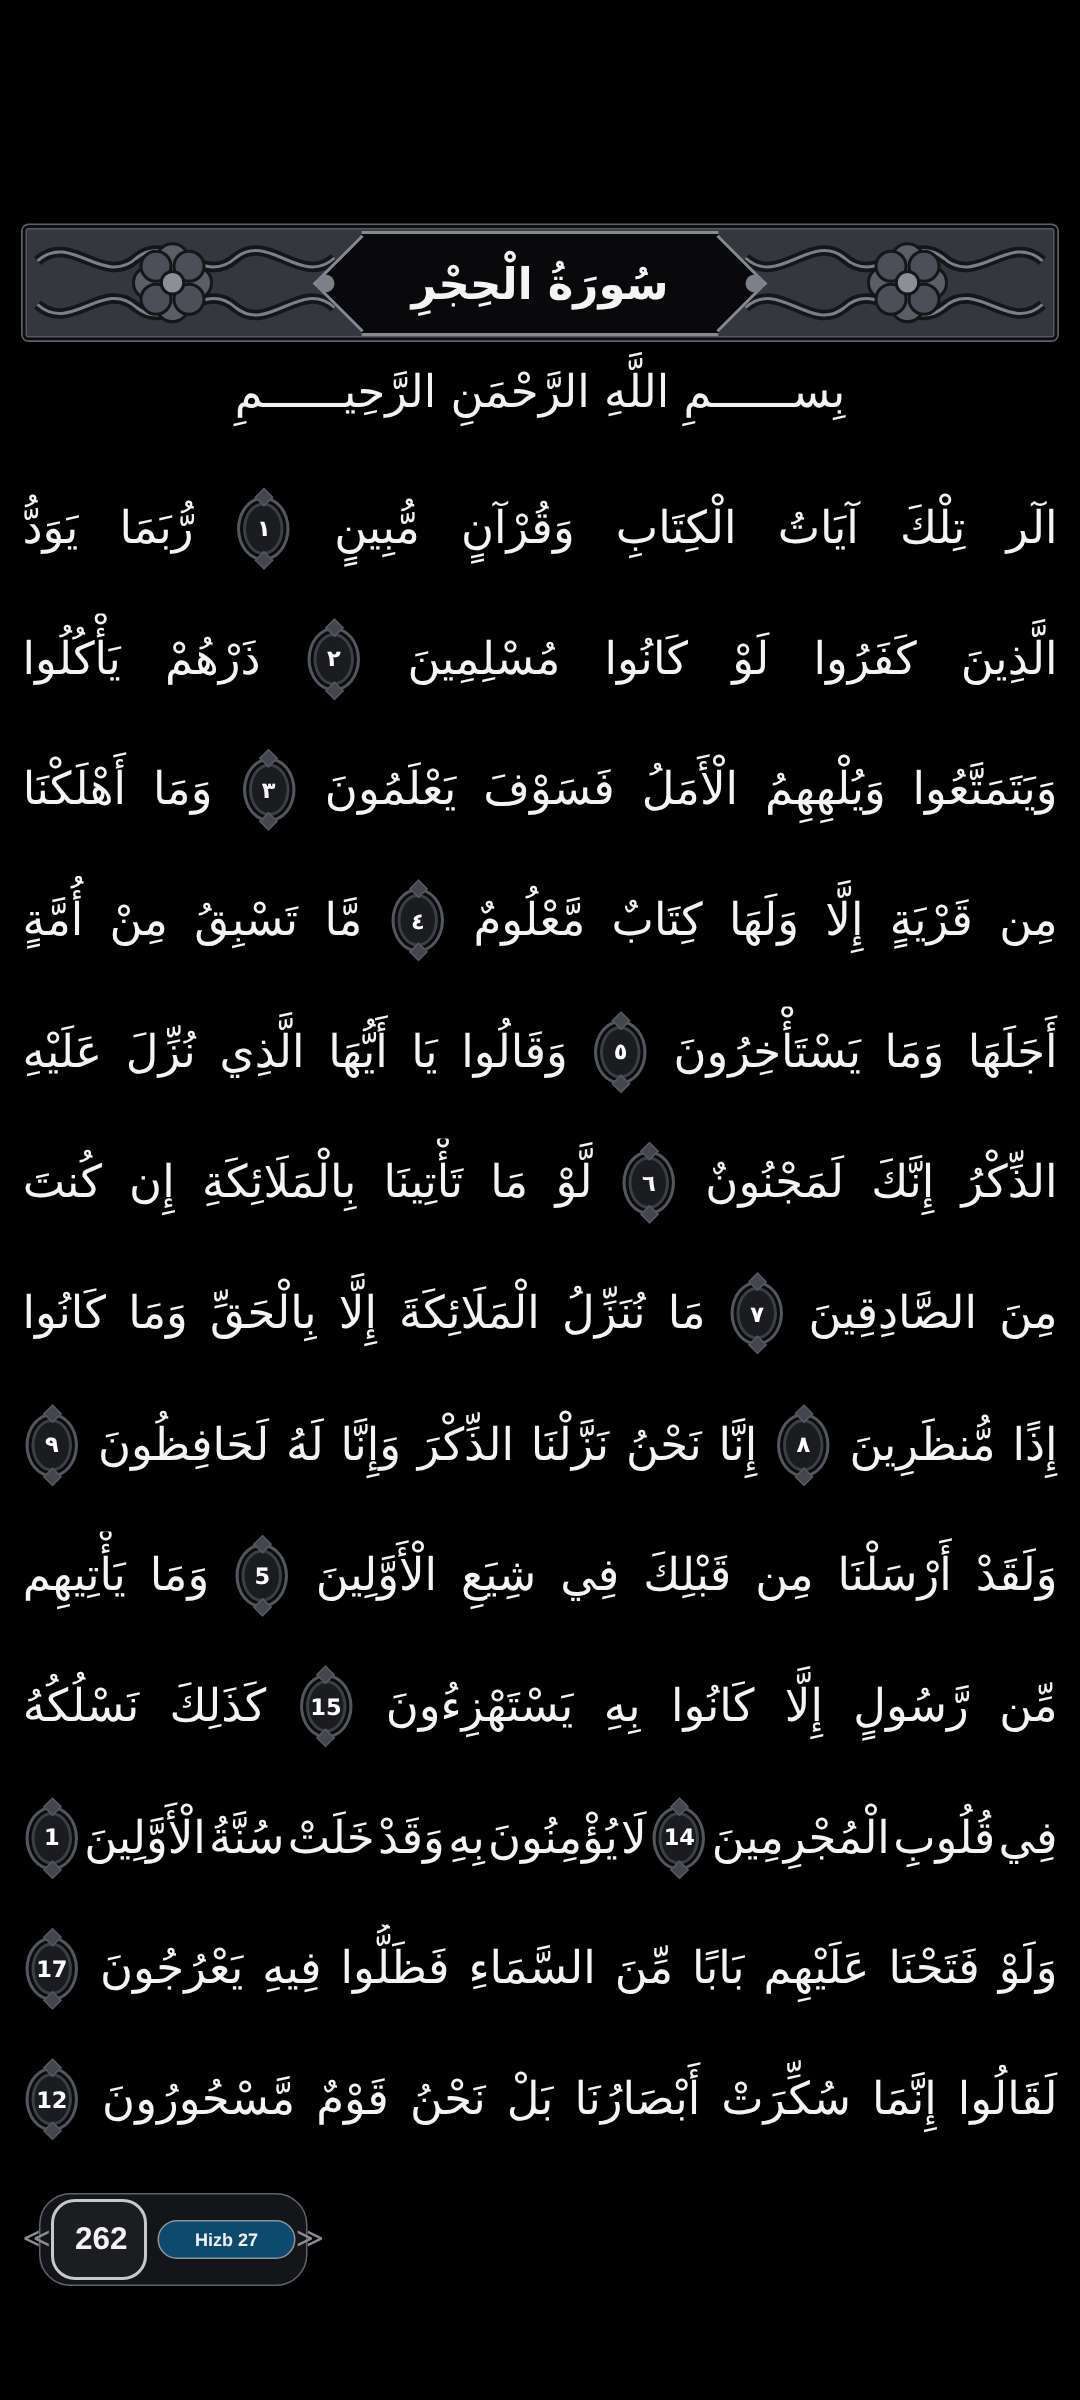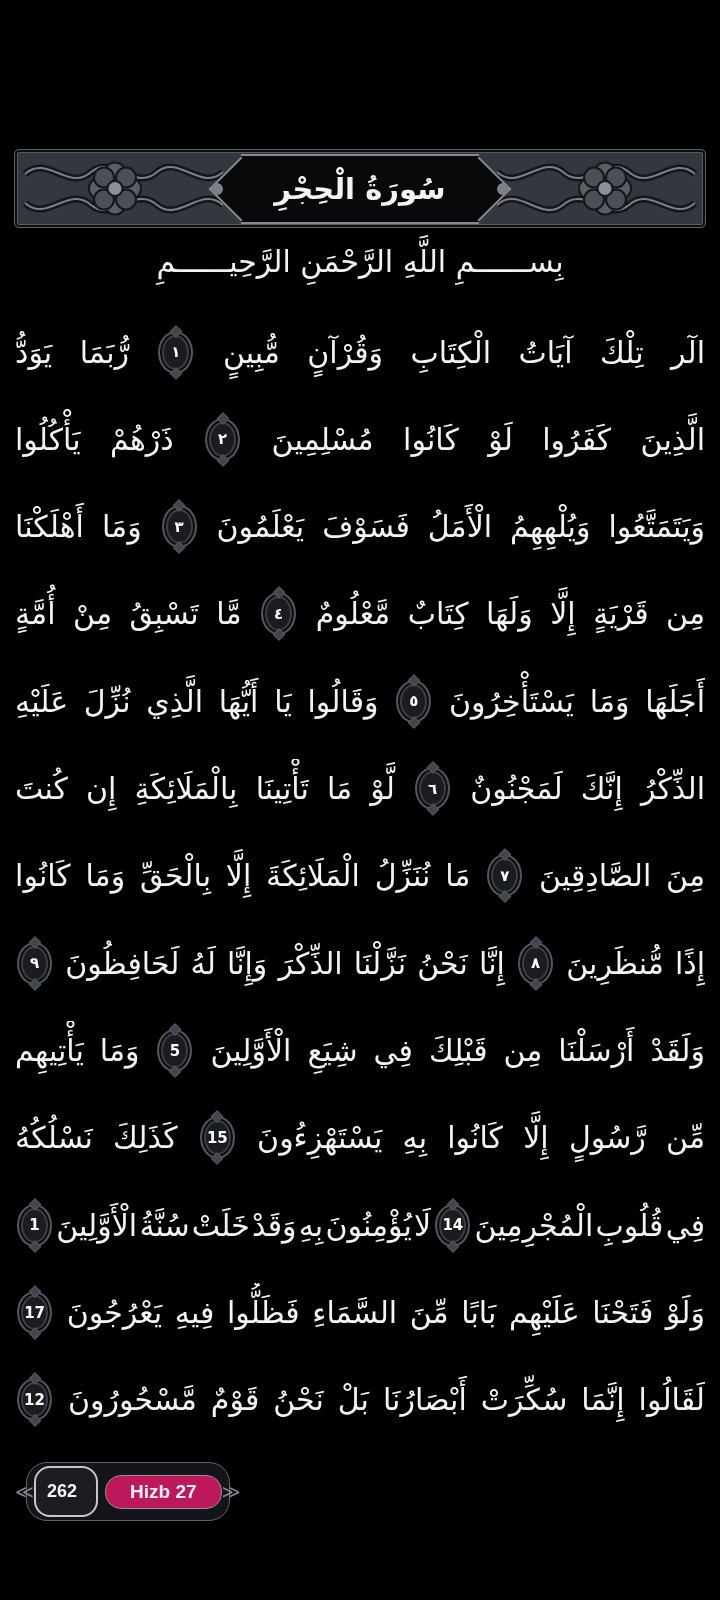--- a/index.html
+++ b/index.html
@@ -90,27 +90,27 @@
     display:flex;align-items:center;gap:7px;padding:3px 7px;
     background:#141518;border:1px solid #60636a;border-radius:21px;position:relative;
   }
   .wing{
     color:#8a8d93;font-size:18px;line-height:1;position:absolute;top:50%;
     transform:translateY(-50%);font-family:"DejaVu Sans",sans-serif;
   }
   .wing.left{left:-12px;}
   .wing.right{right:-12px;}
   .page-pill{
-    min-width:38px;text-align:left;padding:13px 11px;
+    min-width:38px;text-align:right;padding:13px 11px;
     border:2px solid #c6c8cc;border-radius:16px;background:#1c1d21;
-    color:#f3f3f5;font-weight:bold;font-size:18px;
+    color:#f3f3f5;font-weight:bold;font-size:21px;
   }
   .hizb-pill{
     text-align:left;padding:5px 24px;border:1px solid #8f9298;border-radius:16px;
-    background:#be185d;color:#f3f3f5;font-weight:bold;font-size:19px;
+    background:#0c4a6e;color:#f3f3f5;font-weight:bold;font-size:12px;
   }
 </style>
 </head>
 <body>
 
 <div class="screen">
 
 
   <div class="surah-banner">
     <svg class="ornament left" viewBox="0 0 212 69" preserveAspectRatio="none">

